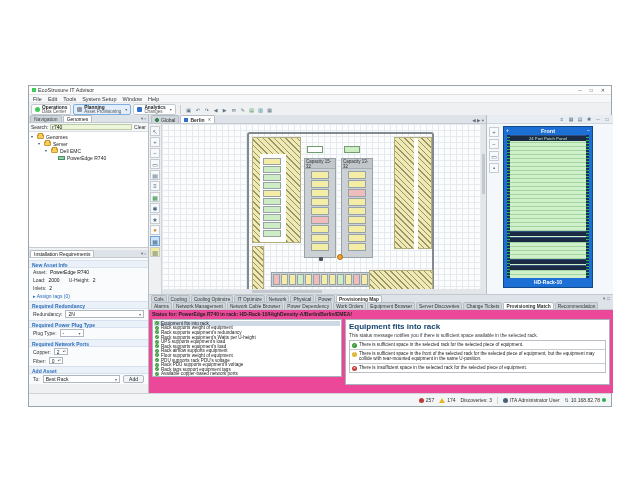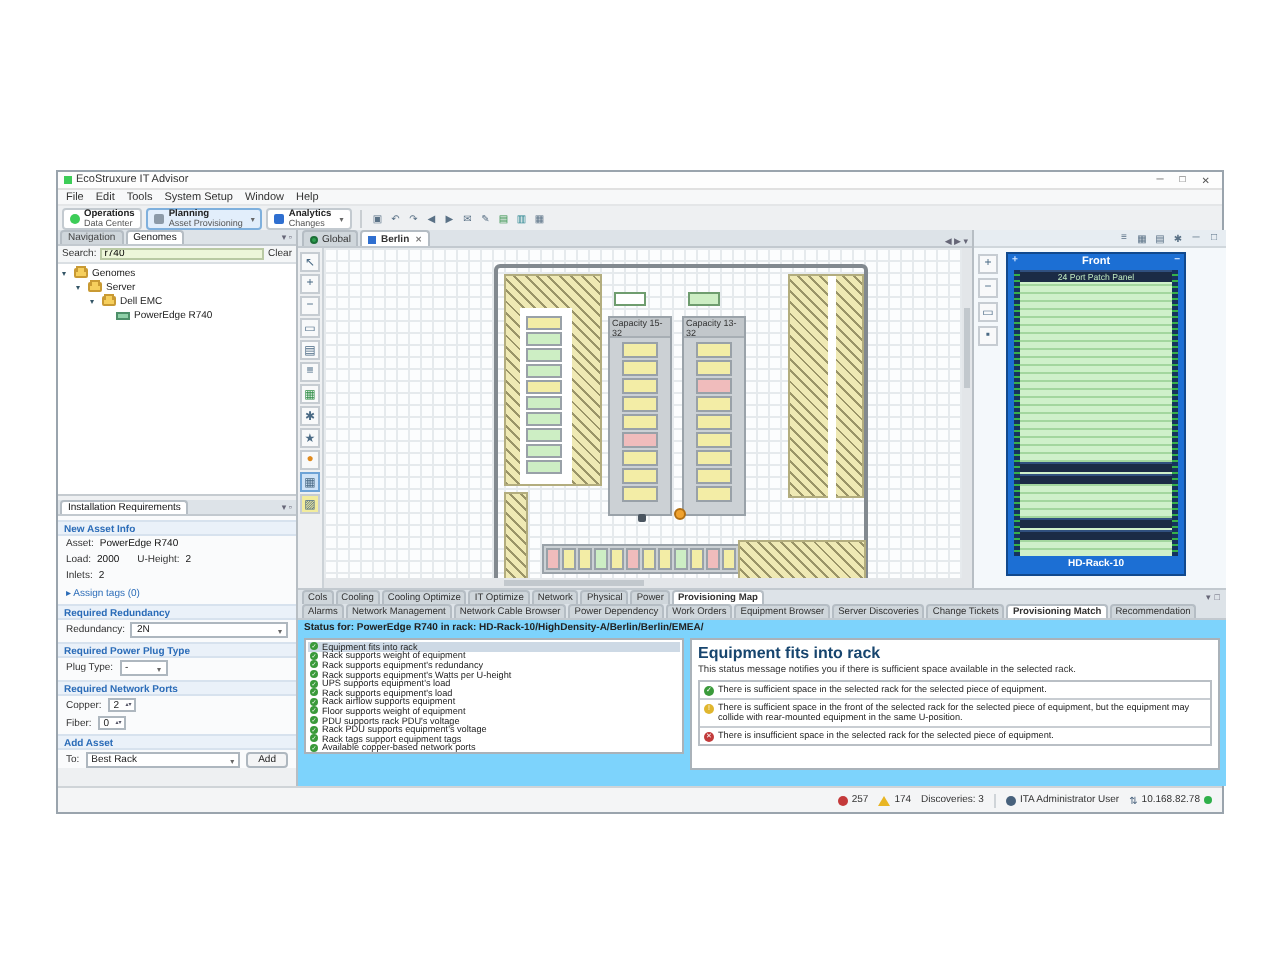--- a/index.html
+++ b/index.html
@@ -157,21 +157,21 @@
     background:#dde3e8;border-top:1px solid #c2c9cf;display:flex;align-items:flex-end;padding-left:2px;}
   .btab{font-size:4.8px;color:#333;background:#cfd6db;border:1px solid #b5bdc4;
     border-bottom:none;border-radius:2px 2px 0 0;height:7px;line-height:7px;
     padding:0 2px;margin-right:1px;white-space:nowrap;}
   .btab.active{background:#fff;font-weight:bold;}
   .vt-right{position:absolute;left:457px;top:208px;width:127px;height:8px;
     background:#dde3e8;border-top:1px solid #c2c9cf;display:flex;
     justify-content:flex-end;gap:2px;align-items:center;padding-right:3px;
     font-size:4.5px;color:#667;}
   .bottom-panel{position:absolute;left:120px;top:216px;width:464px;height:91px;
-    background:#7dd3fc;}
+    background:#ec4899;}
   .bp-tabs{height:8px;display:flex;align-items:flex-end;background:#dde3e8;
     border-bottom:1px solid #c2c9cf;padding-left:2px;}
   .status-line{height:8px;font-size:5px;font-weight:bold;color:#222;
     padding:1px 3px;}
   .check-box{position:absolute;left:3px;top:17px;width:190px;height:58px;
     background:#fff;border:1px solid #aab2b9;overflow:hidden;padding:1px;}
   .check-row{display:flex;align-items:center;gap:2px;height:4.6px;padding-left:1px;}
   .check-row.selected{background:#cdd9e5;}
   .ck{width:4px;height:4px;border-radius:50%;background:#3a9a3a;color:#fff;
     font-size:3px;line-height:4px;text-align:center;flex:none;}

